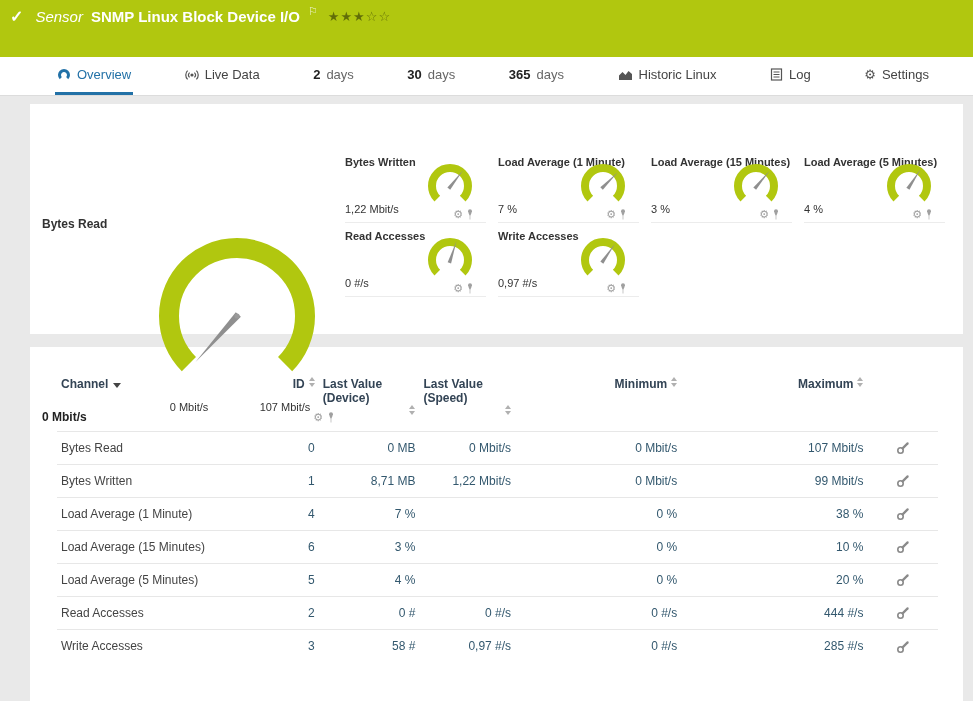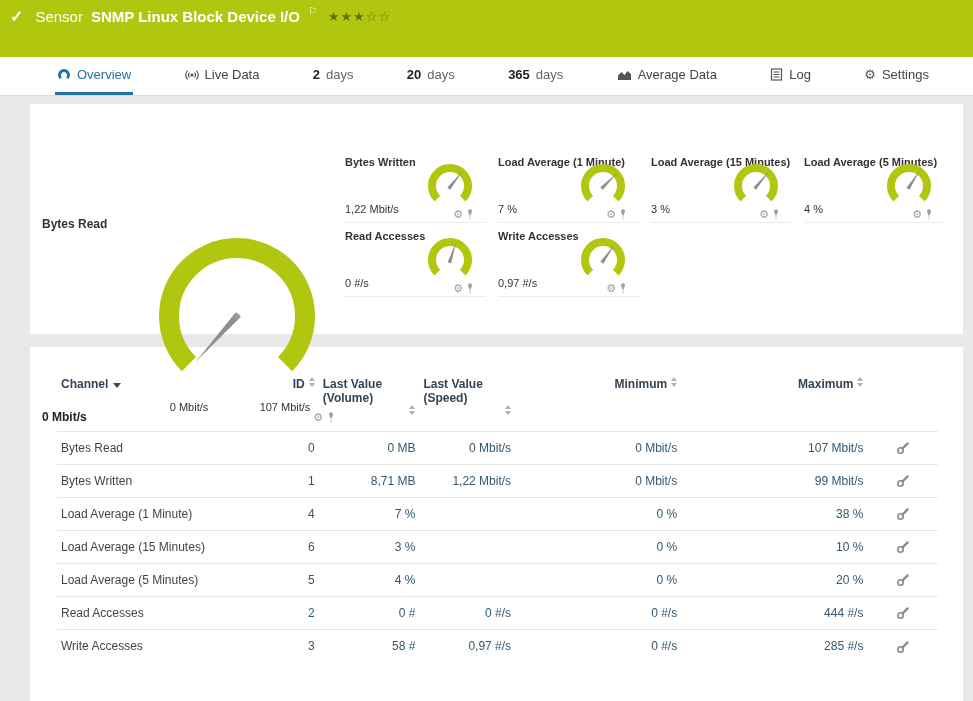--- a/index.html
+++ b/index.html
@@ -5,21 +5,21 @@
   * { box-sizing: border-box; }
   body {
     margin: 0; width: 973px; height: 701px; overflow: hidden;
     background: #e9e9e9;
     font-family: "Liberation Sans", sans-serif;
   }
   
   .topbar { height: 57px; background: #b1c70f; padding: 7px 0 0 10px; }
   .topbar-row1 { display: flex; align-items: center; gap: 8px; }
   .check-icon { color: #fff; font-size: 16px; font-weight: bold; }
-  .sensor-type { color: #fff; font-size: 15px; margin-left: 4px; }
+  .sensor-type { color: #fff; font-style: italic; font-size: 15px; margin-left: 4px; }
   .sensor-title { color: #fff; font-weight: bold; font-size: 15px; text-align: center; }
   .flag-icon { color: #eef3cf; font-size: 11px; align-self: flex-start; margin-top: -2px; cursor: pointer; }
   .stars { color: rgba(0,0,0,0.45); font-size: 13px; letter-spacing: 1px; cursor: pointer; margin-left: 2px; }
   .status-ok { color: #fff; font-weight: bold; font-size: 11px; margin: 7px 0 0 40px; }
   
   .tabs {
     height: 39px; background: #fff; display: flex; align-items: stretch;
     padding: 0 42px 0 55px; justify-content: space-between;
     border-bottom: 1px solid #dcdcdc;
   }
@@ -94,32 +94,32 @@
       <circle cx="7" cy="7" r="1.6" fill="#555"></circle>
       <path d="M4.6 4.6 A 3.4 3.4 0 0 0 4.6 9.4 M2.6 2.6 A 6.2 6.2 0 0 0 2.6 11.4 M9.4 4.6 A 3.4 3.4 0 0 1 9.4 9.4 M11.4 2.6 A 6.2 6.2 0 0 1 11.4 11.4" fill="none" stroke="#555" stroke-width="1.2"></path>
     </svg>
     <span>Live Data</span>
   </div>
   <div class="tab">
     <span class="num">2</span>
     <span class="lbl-gray">days</span>
   </div>
   <div class="tab">
-    <span class="num">20</span>
+    <span class="num">30</span>
     <span class="lbl-gray">days</span>
   </div>
   <div class="tab">
     <span class="num">365</span>
     <span class="lbl-gray">days</span>
   </div>
   <div class="tab">
     <svg width="15" height="13" viewBox="0 0 15 13">
       <path d="M1 12 L1 7.5 L4.5 4 L7.5 7 L10.5 3 L14 6 L14 12 Z" fill="#555"></path>
     </svg>
-    <span>Average Data</span>
+    <span>Historic Linux</span>
   </div>
   <div class="tab">
     <svg width="13" height="13" viewBox="0 0 13 13">
       <rect x="1.5" y="1" width="10" height="11" fill="none" stroke="#555" stroke-width="1.2"></rect>
       <path d="M3.5 4 H9.5 M3.5 6.5 H9.5 M3.5 9 H9.5" stroke="#555" stroke-width="1.1"></path>
     </svg>
     <span>Log</span>
   </div>
   <div class="tab">
     <span class="gear-glyph">⚙</span>
@@ -267,21 +267,21 @@
           <th class="al-l">
             <span class="hdr-txt">Channel</span><span class="sort-desc"></span>
           </th>
           <th class="al-r">
             <span class="hdr-txt">ID</span><span class="sorticons">
                 <span class="tri-up"></span>
                 <span class="tri-down"></span>
               </span>
           </th>
           <th class="al-r">
-            <span class="hdr-txt">Last Value (Volume)</span><span class="sorticons">
+            <span class="hdr-txt">Last Value (Device)</span><span class="sorticons">
                 <span class="tri-up"></span>
                 <span class="tri-down"></span>
               </span>
           </th>
           <th class="al-r">
             <span class="hdr-txt">Last Value (Speed)</span><span class="sorticons">
                 <span class="tri-up"></span>
                 <span class="tri-down"></span>
               </span>
           </th>

